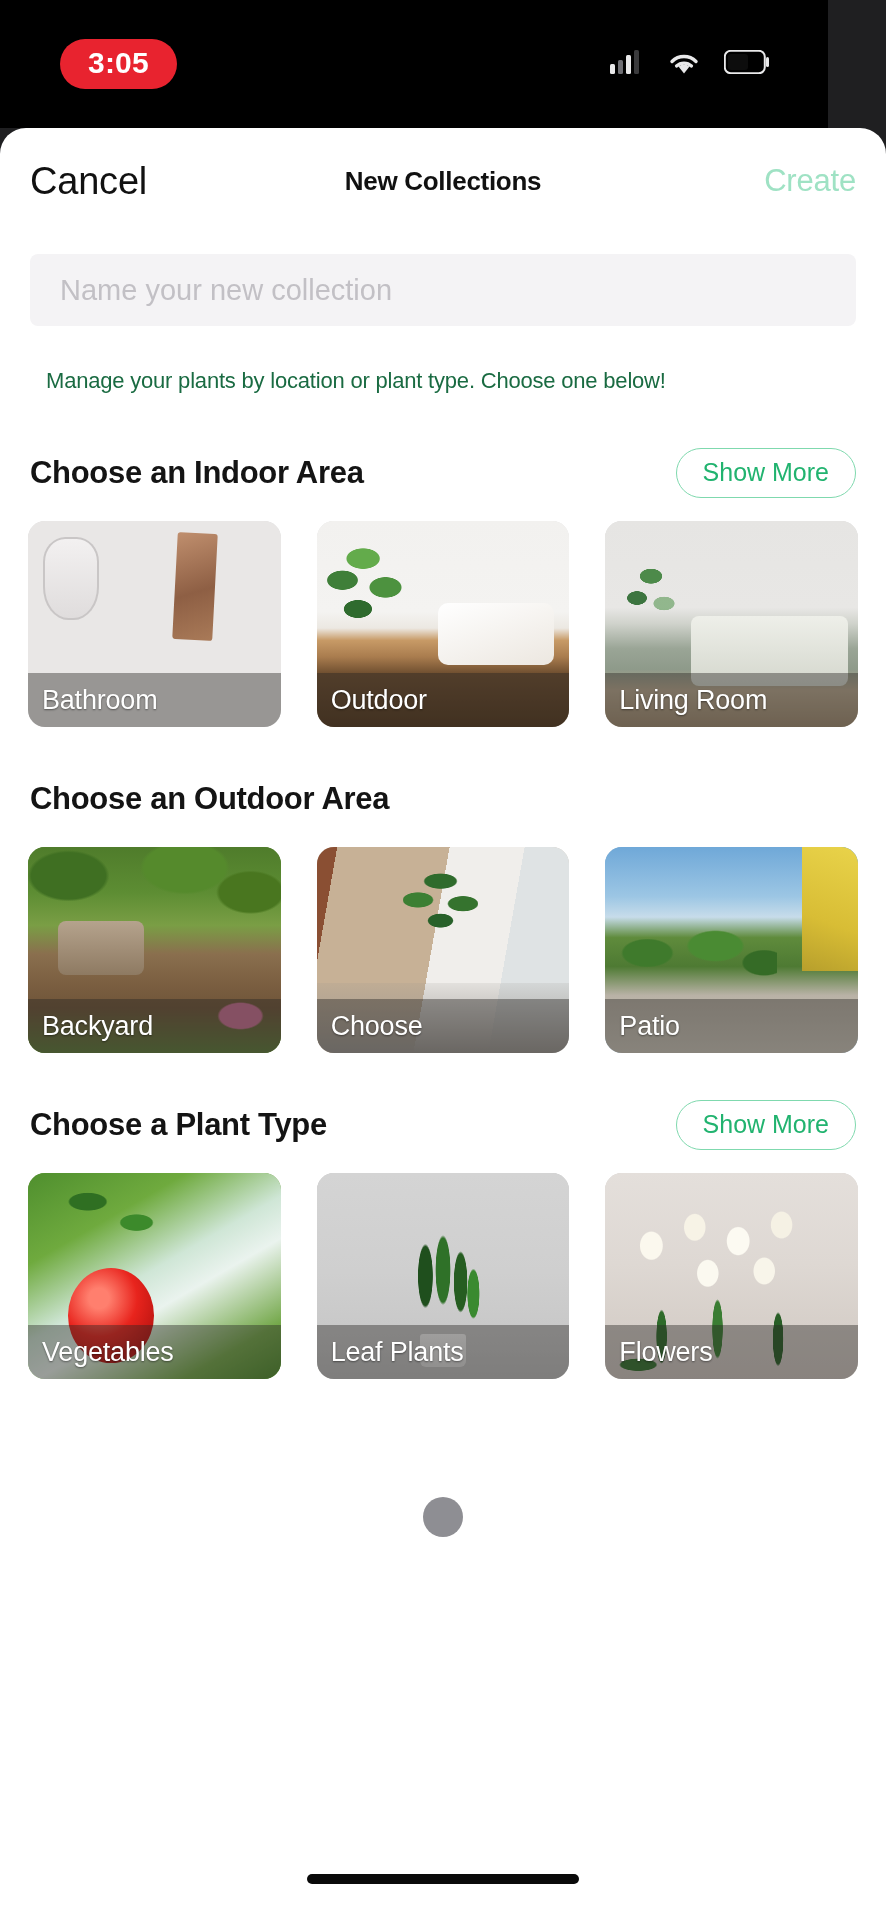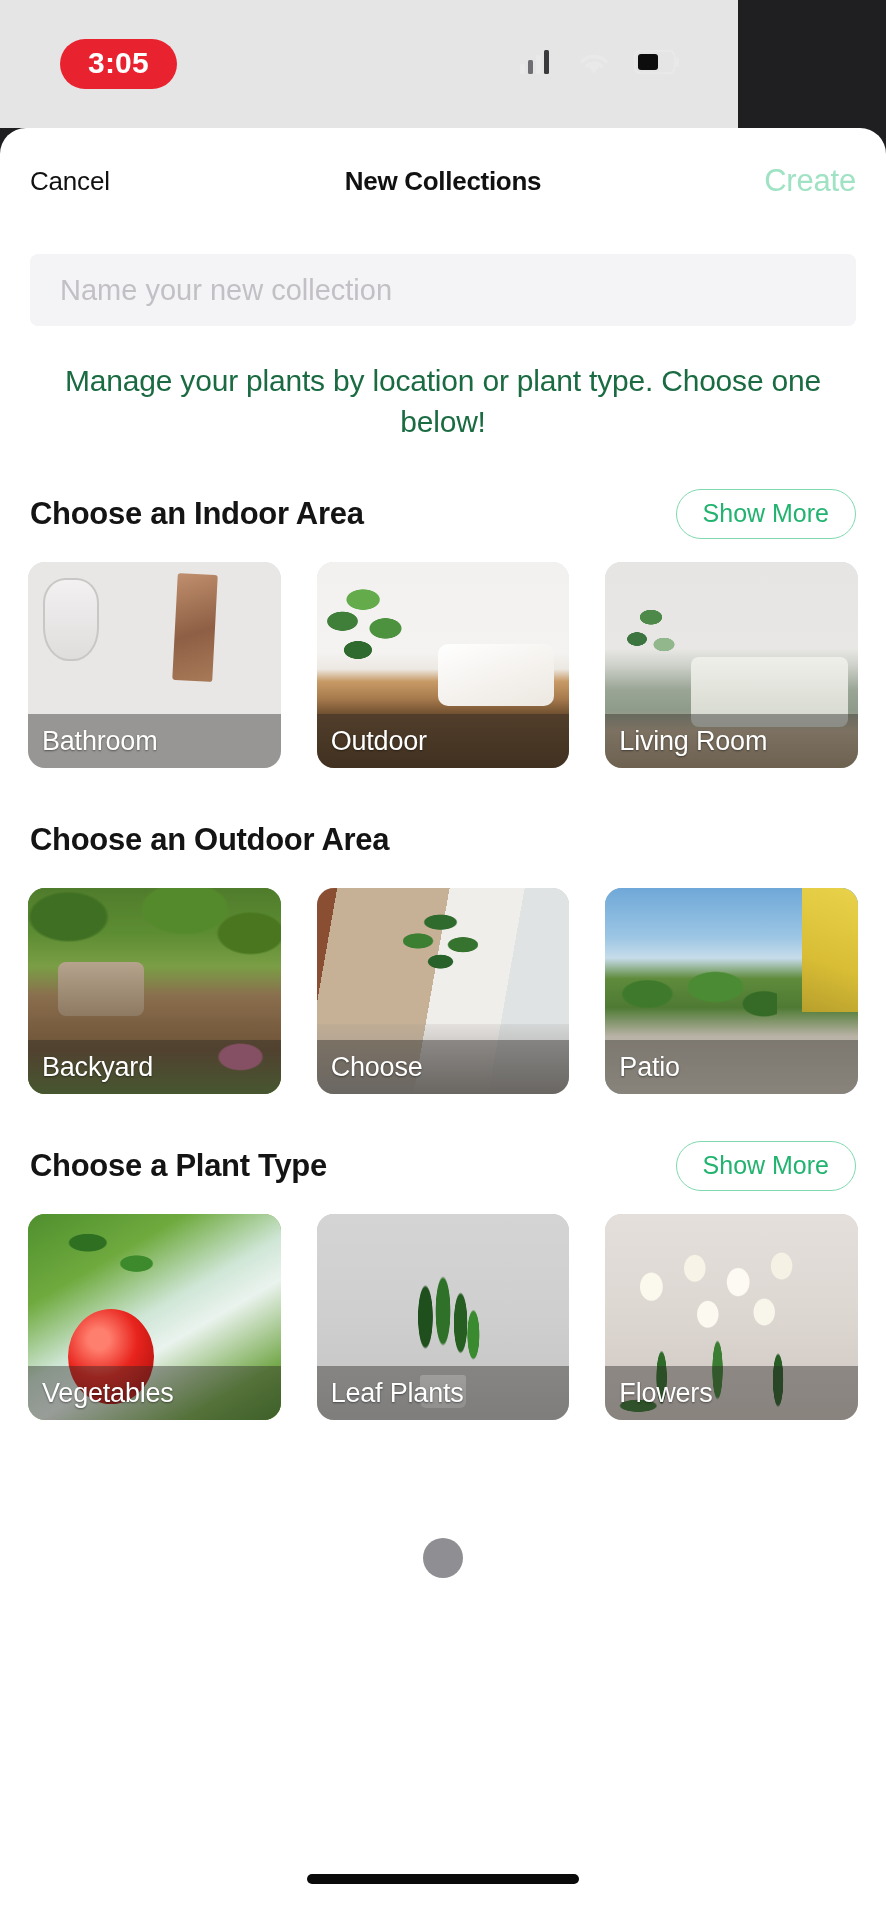--- a/index.html
+++ b/index.html
@@ -21,23 +21,23 @@
     width: 886px;
     height: 1920px;
     background: #1f1f21;
     overflow: hidden;
   }
 
   
   .status-bar {
     position: absolute;
     top: 0; left: 0;
-    width: 738px;
+    width: 828px;
     height: 128px;
-    background: #e5e5e5;
+    background: #000000;
     display: flex;
     align-items: center;
     justify-content: space-between;
     padding: 0 48px 0 60px;
   }
 
   .status-time-pill {
     background: #e8232f;
     color: #ffffff;
     font-size: 30px;
@@ -75,21 +75,21 @@
   
   .navbar {
     position: relative;
     height: 106px;
     display: flex;
     align-items: center;
     padding: 0 30px;
   }
 
   .nav-cancel {
-    font-size: 26px;
+    font-size: 38px;
     color: #111111;
     letter-spacing: -0.2px;
     background: none;
     border: none;
     font-family: inherit;
     cursor: pointer;
     padding: 0;
   }
 
   .nav-title {
@@ -134,22 +134,21 @@
     color: #1a1a1a;
   }
 
   .name-field::placeholder {
     color: #c2c0c5;
   }
 
   
   .subtitle {
     margin: 34px 46px 0 46px;
-    text-align: center;
-    font-size: 30px;
+    font-size: 22px;
     line-height: 41px;
     color: #1a6b42;
     letter-spacing: -0.2px;
   }
 
   
   .section { margin-top: 44px; }
 
   .section-head {
     display: flex;

